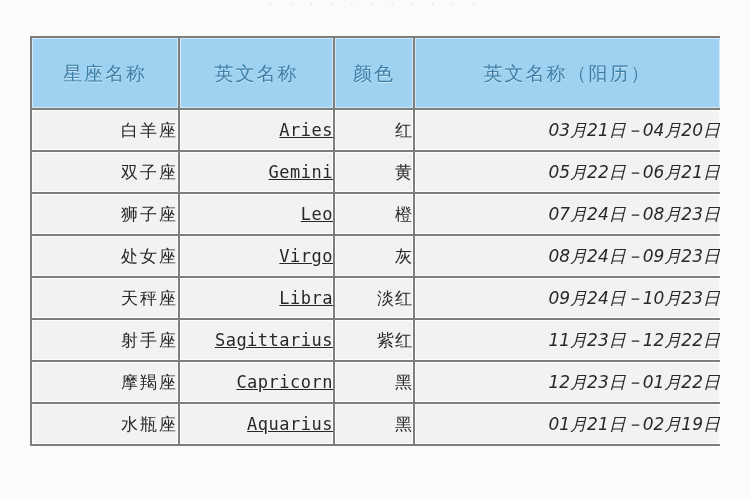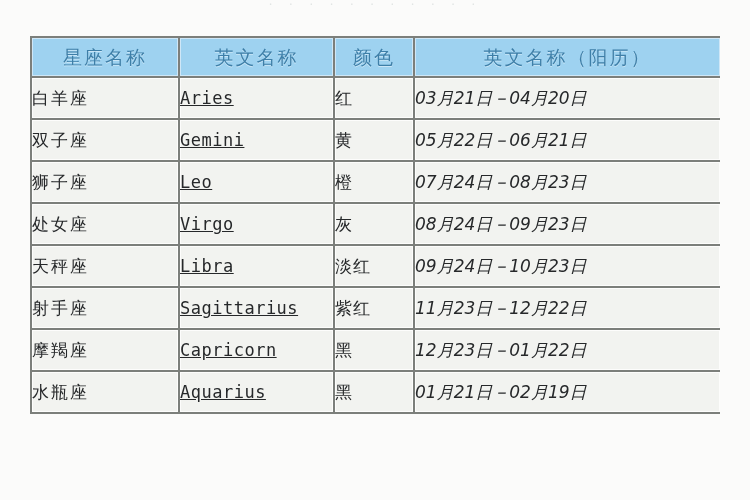--- a/index.html
+++ b/index.html
@@ -61,36 +61,36 @@
   table.zodiac col.c-color { width: 78px;  }
   table.zodiac col.c-date  { width: 305px; }
 
   table.zodiac th {
     background: #9ed2f0;
     color: #3e7fa8;
     font-size: 19px;
     font-weight: normal;
     height: 38px;
     line-height: 38px;
-    padding: 0;
+    padding: 16px;
     text-align: center;
     letter-spacing: 2px;
     box-shadow: inset 0 0 0 1px #cfe7f7;
     text-shadow: 0 1px 0 rgba(255,255,255,0.45);
     white-space: nowrap;
   }
 
   table.zodiac td {
     background: #f2f3f0;
     color: #26282a;
     font-size: 17px;
     height: 40px;
     line-height: 34px;
     padding: 0;
-    text-align: left;
+    text-align: right;
     white-space: nowrap;
     box-shadow: inset 0 0 0 1px #fdfdfc;
     margin-top: 6px;
   }
 
   td.cn-name {
     letter-spacing: 2px;
   }
   td.en-name {
     font-family: "DejaVu Sans Mono", "Liberation Mono", monospace;

